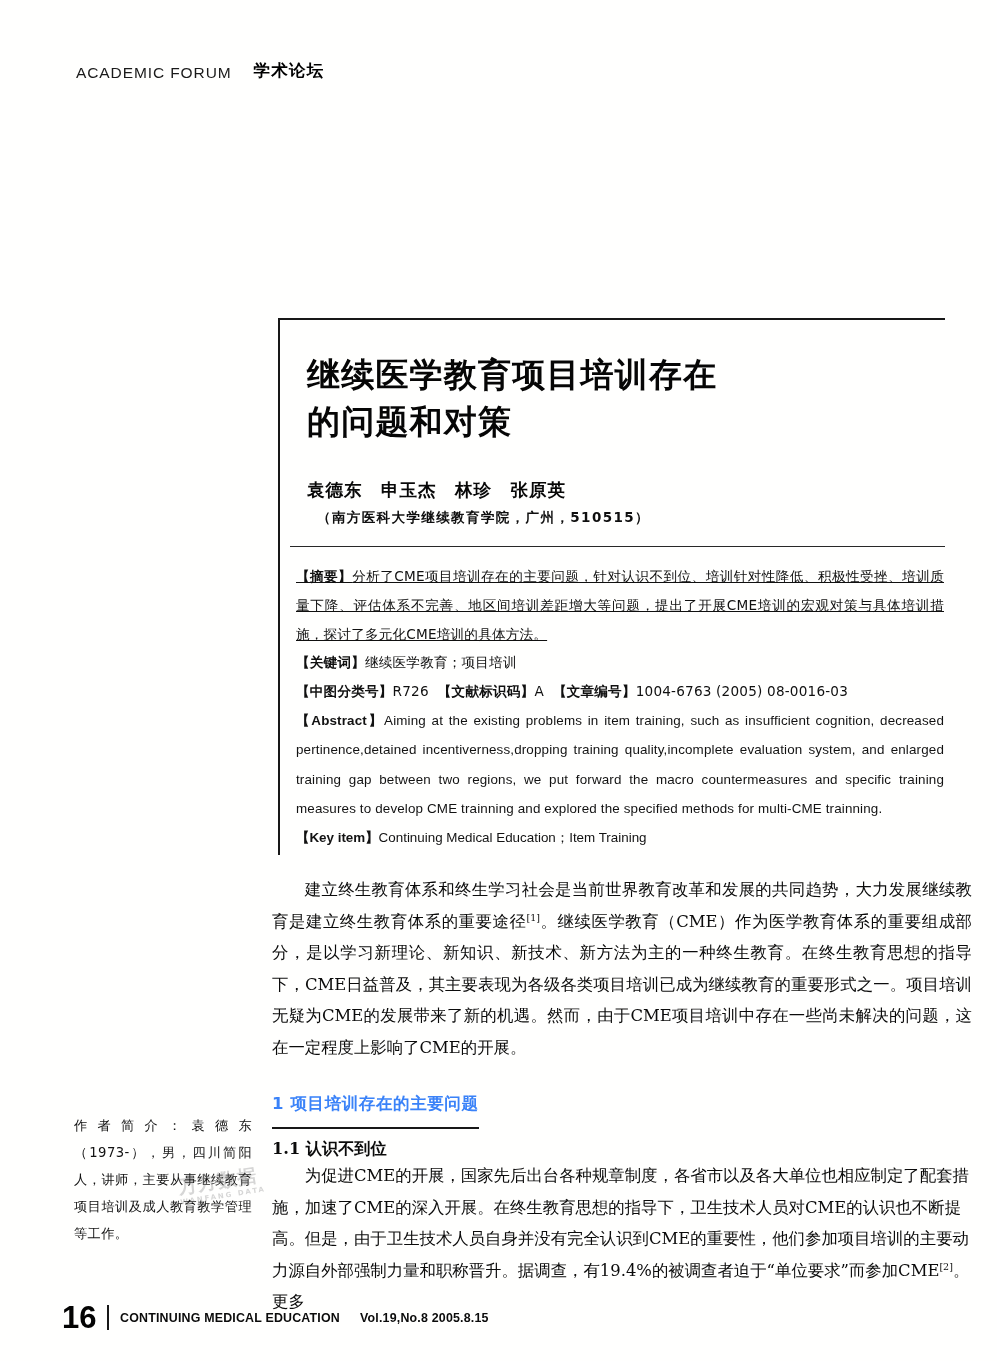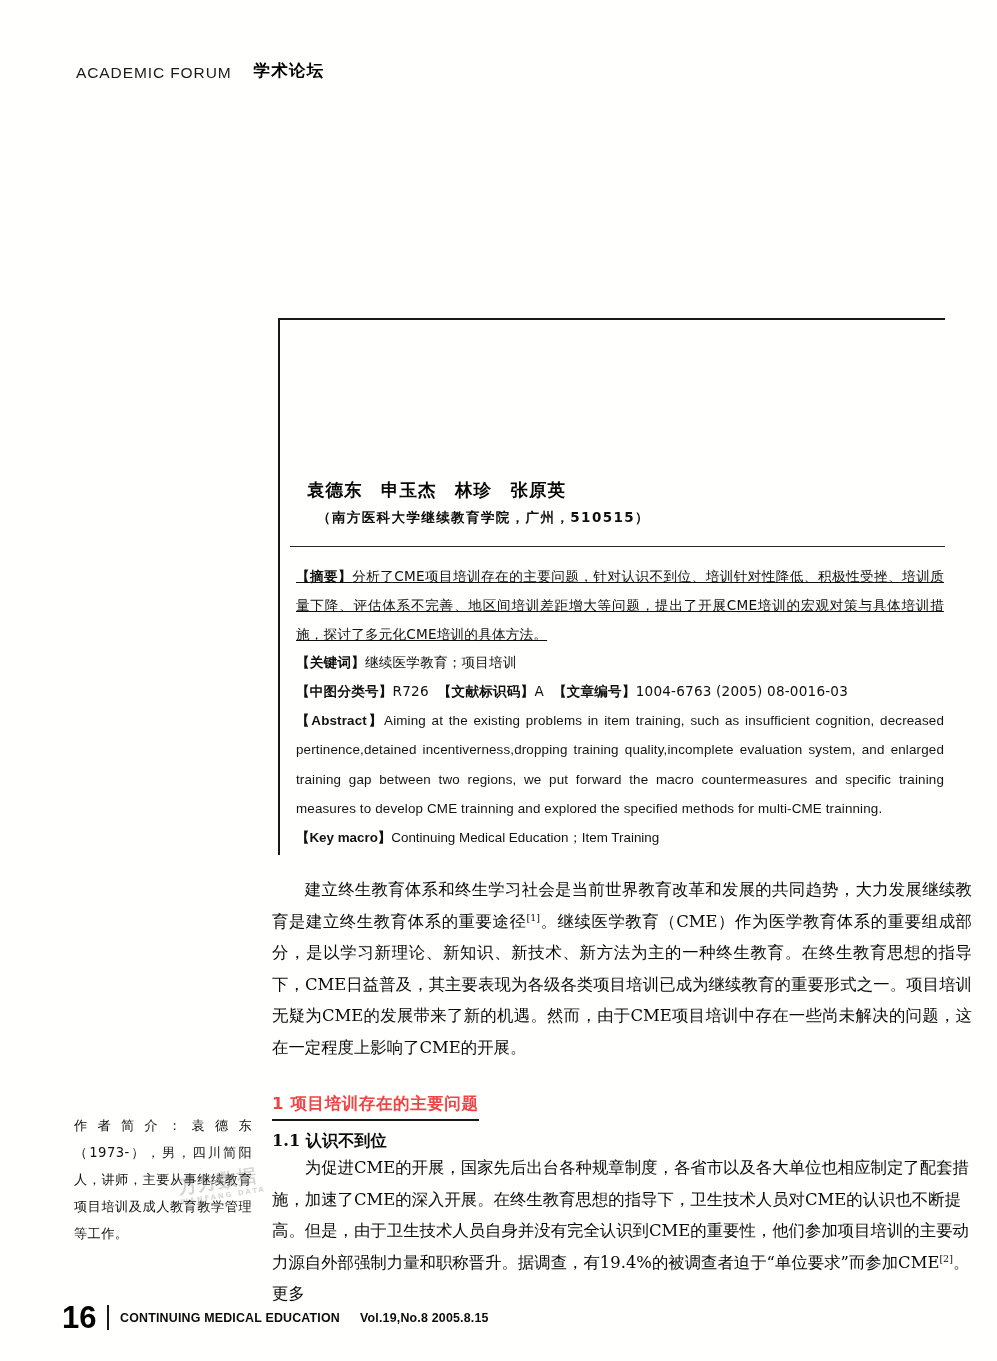--- a/index.html
+++ b/index.html
@@ -178,24 +178,24 @@
   }
 
   .sec-h1-wrap {
     margin-top: 30px;
   }
   .sec-h1 {
     font-family: "DejaVu Sans", "Liberation Sans", sans-serif;
     font-size: 16.5px;
     font-weight: 700;
     letter-spacing: 0.6px;
-    color: #ef4444;
+    color: #3b82f6;
     margin: 0;
     display: inline-block;
-    padding-bottom: 4px;
+    padding-bottom: 12px;
     border-bottom: 2px solid #1a1a1a;
   }
   .sec-h2 {
     font-family: "DejaVu Serif", "Liberation Serif", serif;
     font-size: 16.2px;
     color: #0d0d0d;
     margin: 9px 0 0 0;
   }
 
   
@@ -272,39 +272,43 @@
 
 <div class="page">
 
   <div class="running-head">
     <span class="en">ACADEMIC FORUM</span>
     <span class="cn">学术论坛</span>
   </div>
 
   <div class="title-frame"></div>
 
+  <div class="title-block">
+    <div class="article-title">继续医学教育项目培训存在</div>
+    <div class="article-title">的问题和对策</div>
+  </div>
 
   <div class="authors">
     <div class="author-names">袁德东　申玉杰　林珍　张原英</div>
     <div class="affiliation">（南方医科大学继续教育学院，广州，510515）</div>
   </div>
 
   <div class="frame-rule"></div>
 
   <div class="abstract-block">
 
     <p class="ab-cn"><span class="ab-label">【摘要】</span><span>分析了CME项目培训存在的主要问题，针对认识不到位、培训针对性降低、积极性受挫、培训质量下降、评估体系不完善、地区间培训差距增大等问题，提出了开展CME培训的宏观对策与具体培训措施，探讨了多元化CME培训的具体方法。</span></p>
 
     <p class="ab-cn-line"><span class="ab-label">【关键词】</span><span>继续医学教育；项目培训</span></p>
 
     <p class="ab-cn-line"><span class="ab-label">【中图分类号】</span><span>R726</span>&nbsp;&nbsp;<span class="ab-label">【文献标识码】</span><span>A</span>&nbsp;&nbsp;<span class="ab-label">【文章编号】</span><span>1004-6763 (2005) 08-0016-03</span></p>
 
     <p class="ab-en"><span class="bk">【Abstract】</span><span>Aiming at the existing problems in item training, such as insufficient cognition, decreased pertinence,detained incentiverness,dropping training quality,incomplete evaluation system, and enlarged training gap between two regions, we put forward the macro countermeasures and specific training measures to develop CME trainning and explored the specified methods for multi-CME trainning.</span></p>
 
-    <p class="ab-kw-en"><span class="bk">【Key macro】</span><span>Continuing Medical Education；Item Training</span></p>
+    <p class="ab-kw-en"><span class="bk">【Key item】</span><span>Continuing Medical Education；Item Training</span></p>
 
   </div>
 
   <div class="body-col">
 
     <p class="body-p"><span>建立终生教育体系和终生学习社会是当前世界教育改革和发展的共同趋势，大力发展继续教育是建立终生教育体系的重要途径</span><sup class="ref">[1]</sup><span>。继续医学教育（CME）作为医学教育体系的重要组成部分，是以学习新理论、新知识、新技术、新方法为主的一种终生教育。在终生教育思想的指导下，CME日益普及，其主要表现为各级各类项目培训已成为继续教育的重要形式之一。项目培训无疑为CME的发展带来了新的机遇。然而，由于CME项目培训中存在一些尚未解决的问题，这在一定程度上影响了CME的开展。</span></p>
 
     <div class="sec-h1-wrap">
       <h2 class="sec-h1">1  项目培训存在的主要问题</h2>
     </div>

